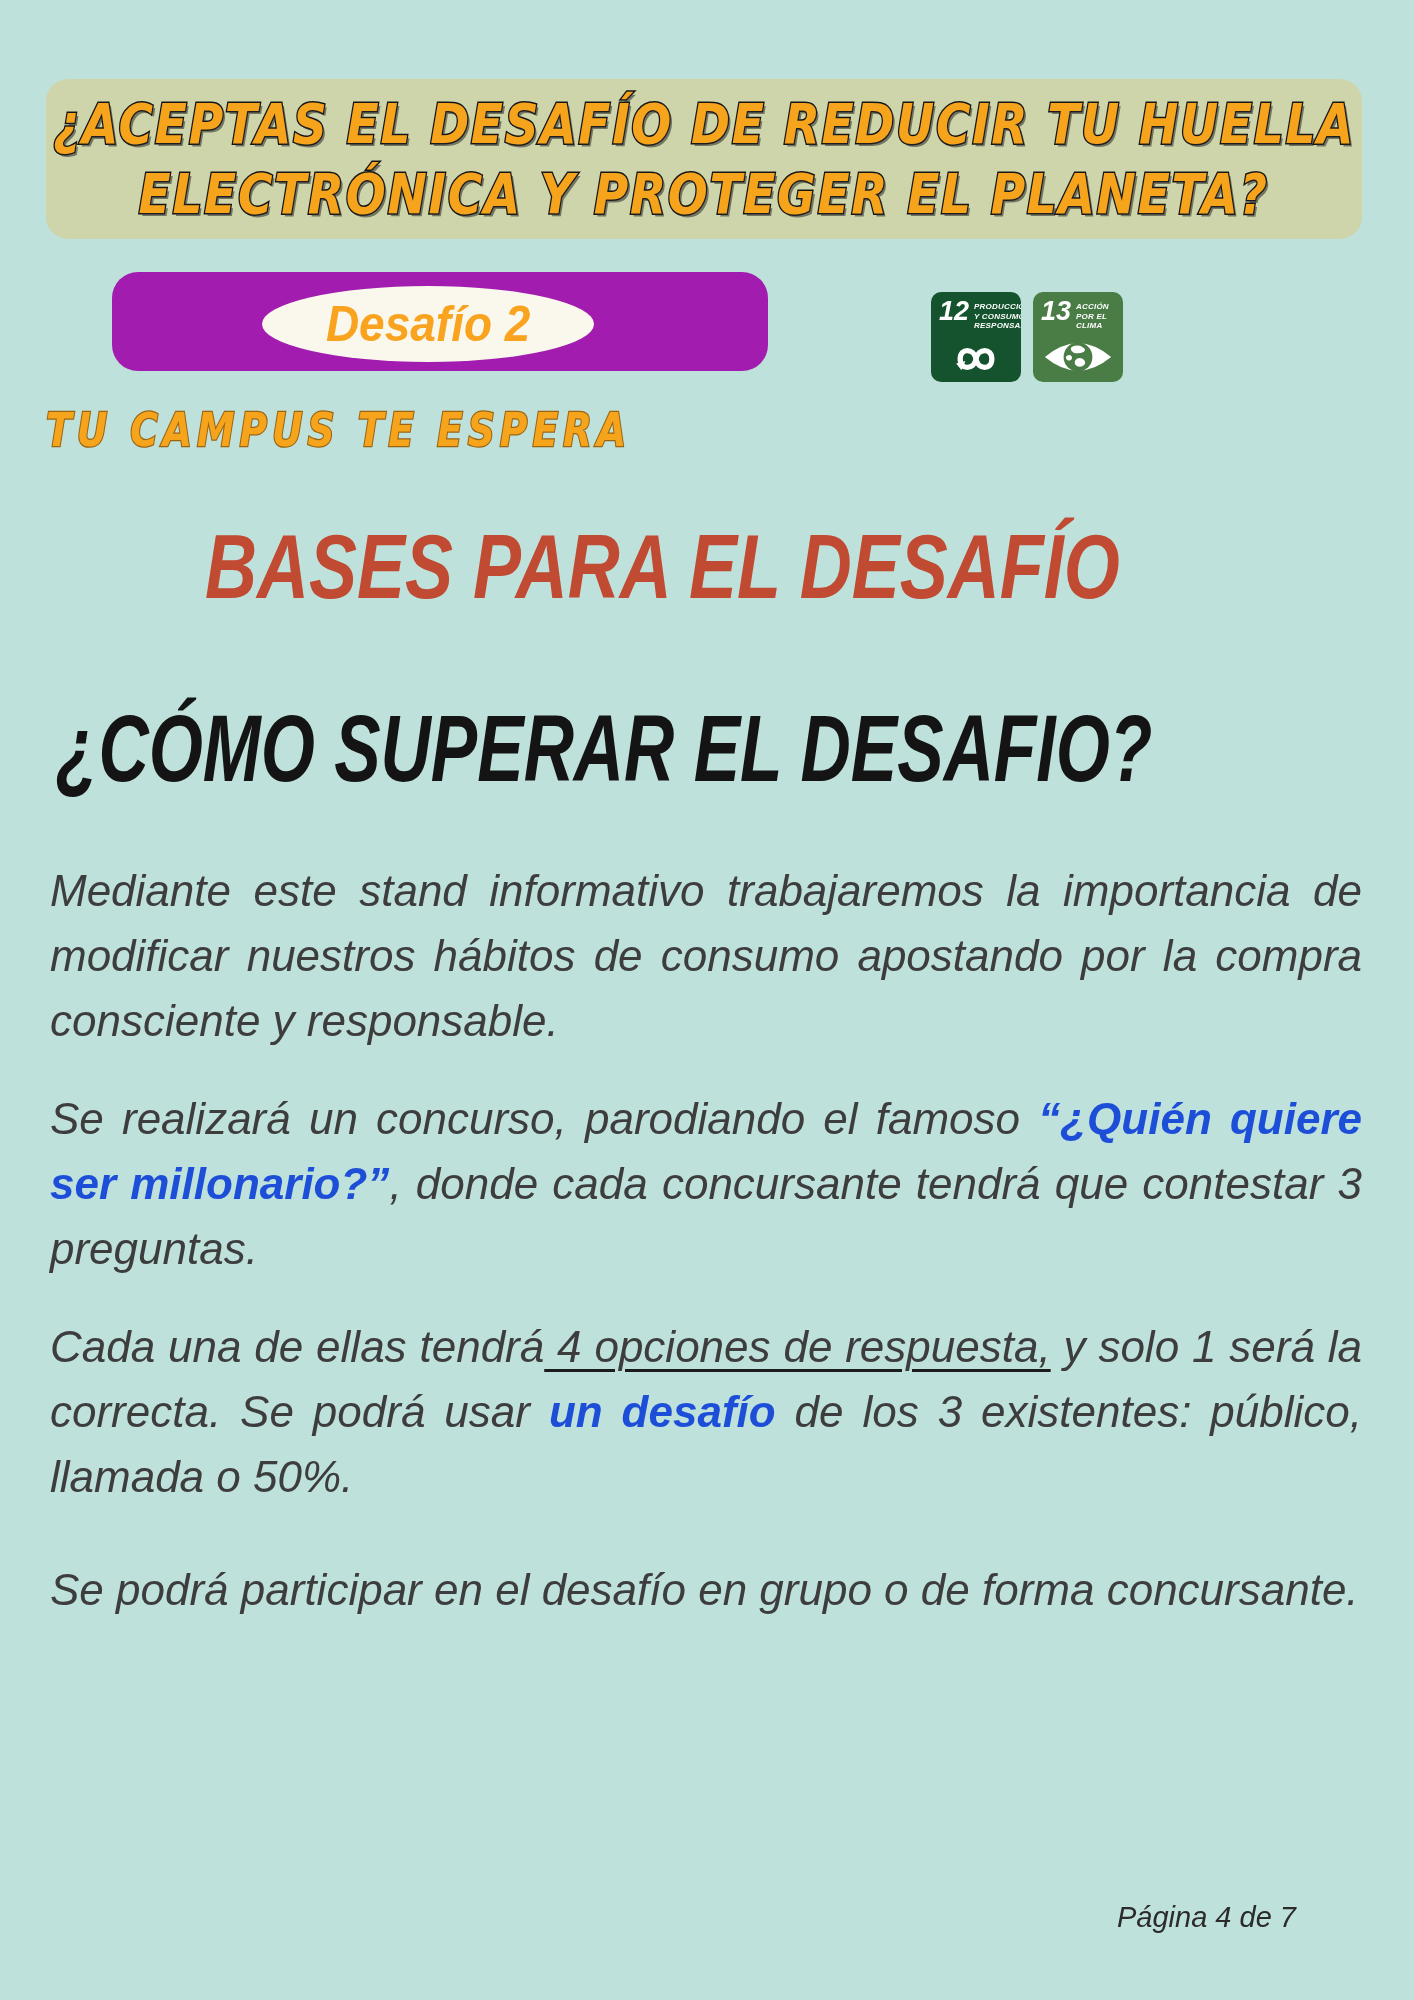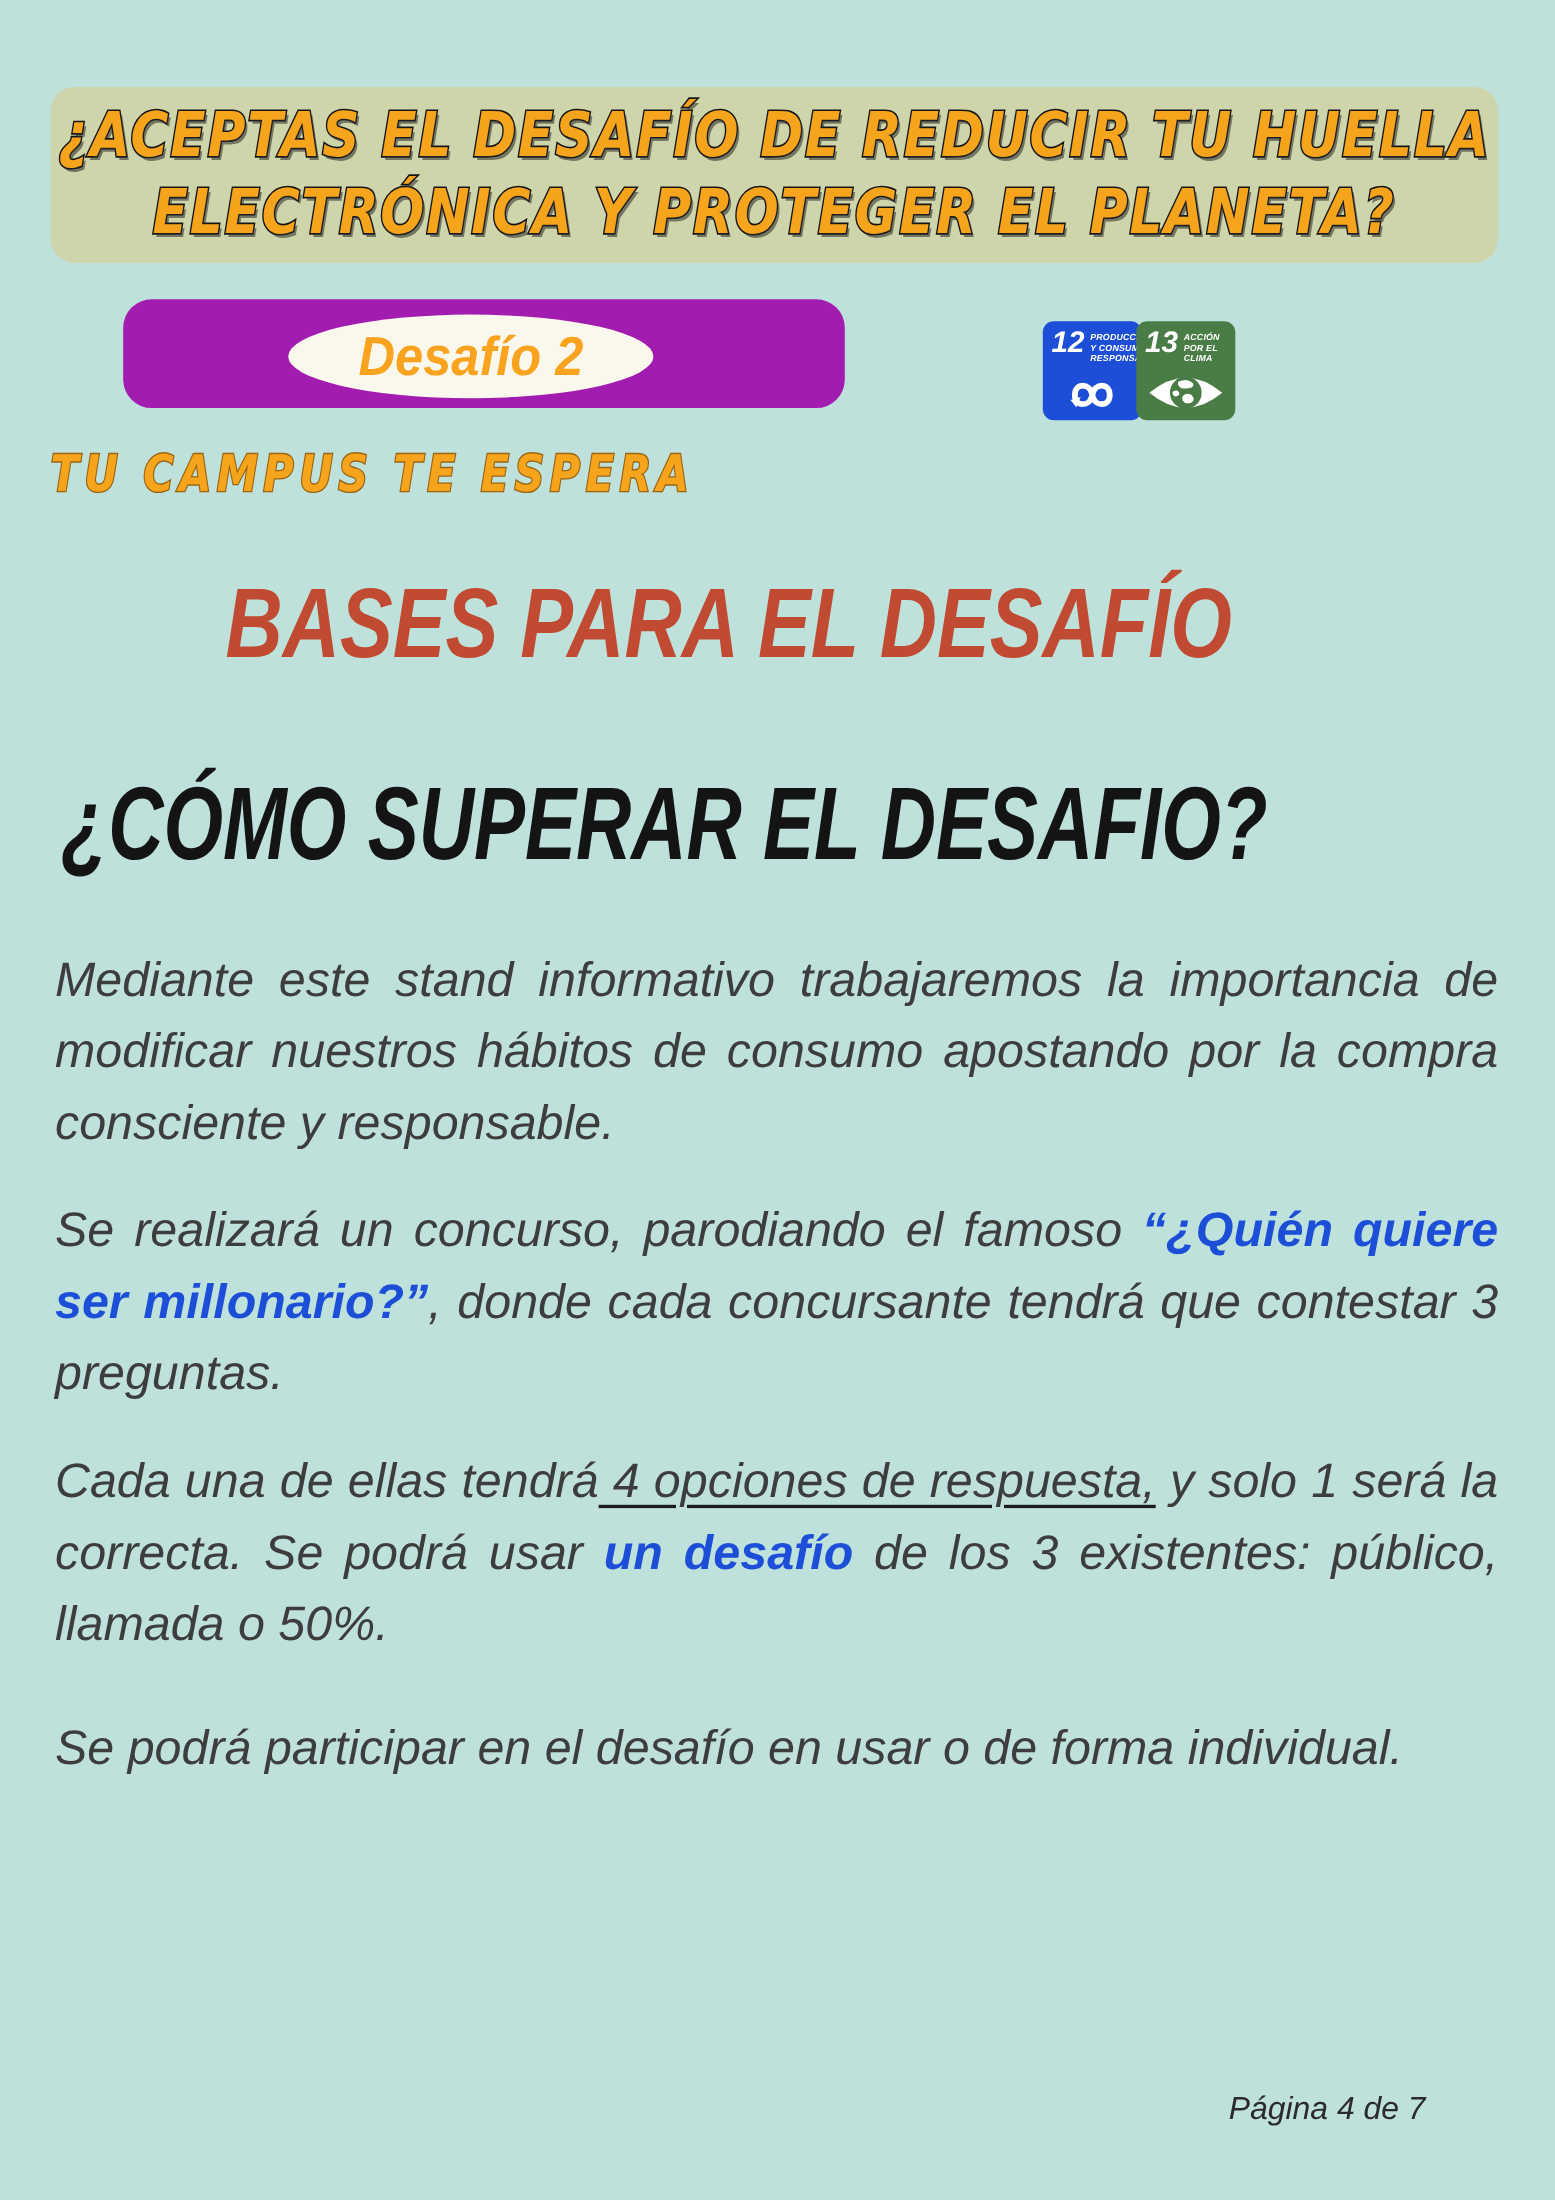--- a/index.html
+++ b/index.html
@@ -48,21 +48,21 @@
     color:#f7a41d;
     -webkit-text-stroke:2.5px #9a6512; paint-order:stroke fill;
     transform:scaleX(.82); transform-origin:left center;
   }
 
   
   .sdg {
     position:absolute; top:292px; width:90px; height:90px; border-radius:10px;
     color:#fff; overflow:hidden;
   }
-  .sdg-12 { left:931px; background:#1d4ed8;margin-left:17px; }
+  .sdg-12 { left:931px; background:#14532d; }
   .sdg-13 { left:1033px; background:#4a7d46; }
   .sdg .head { display:flex; gap:5px; padding:8px 5px 0 8px; }
   .sdg .num { font-size:27px; font-weight:bold; line-height:23px; }
   .sdg .t {
     font-size:8px; font-weight:bold; line-height:9.5px;
     white-space:pre-line; letter-spacing:.2px; padding-top:2px;
   }
   .sdg .sym { position:absolute; left:0; right:0; bottom:4px; text-align:center; }
   .sdg .sym svg { display:block; margin:0 auto; }
 
@@ -147,18 +147,18 @@
     </div>
   </div>
 
   <div class="h1">BASES PARA EL DESAFÍO</div>
   <div class="h2">¿CÓMO SUPERAR EL DESAFIO?</div>
 
   <div class="body-text">
       <p><span>Mediante este stand informativo trabajaremos la importancia de modificar nuestros hábitos de consumo apostando por la compra consciente y responsable.</span></p>
       <p><span>Se realizará un concurso, parodiando el famoso </span><span class="seg-bold">“¿Quién quiere ser millonario?”</span><span>, donde cada concursante tendrá que contestar 3 preguntas.</span></p>
       <p><span>Cada una de ellas tendrá</span><span class="seg-underline"> 4 opciones de respuesta,</span><span> y solo 1 será la correcta. Se podrá usar </span><span class="seg-bold">un desafío</span><span> de los 3 existentes: público, llamada o 50%.</span></p>
-      <p><span>Se podrá participar en el desafío en usar o de forma individual.</span></p>
+      <p><span>Se podrá participar en el desafío en grupo o de forma concursante.</span></p>
     </div>
 
   <div class="footer">Página 4 de 7</div>
 
 </div>
 
 </body></html>

